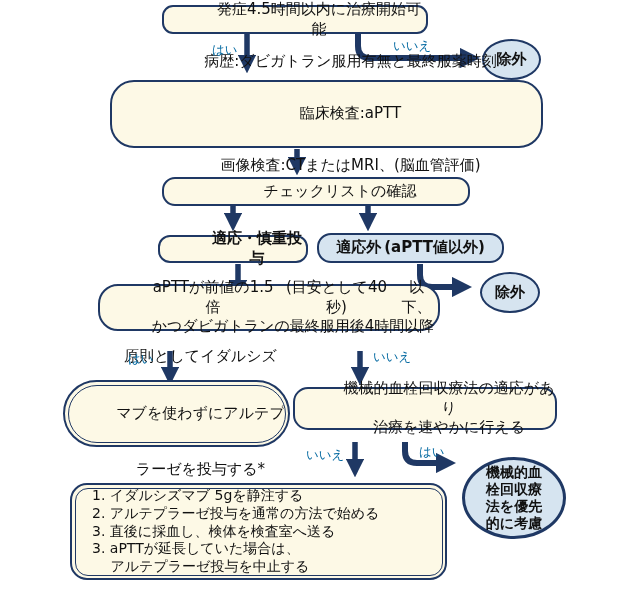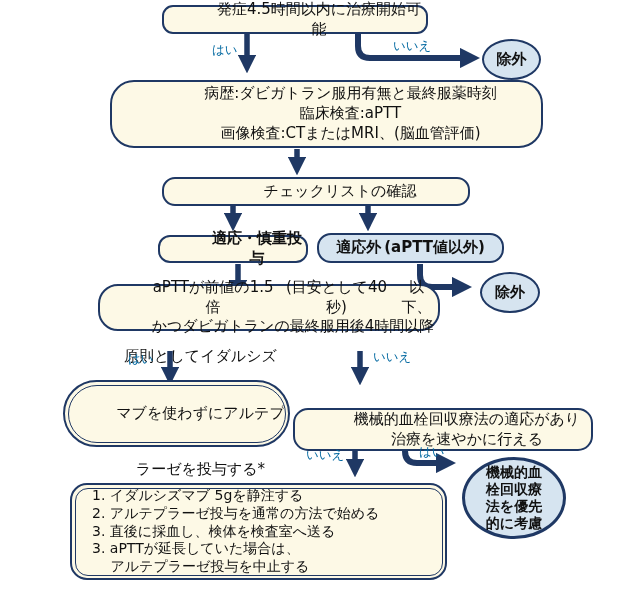--- a/index.html
+++ b/index.html
@@ -55,21 +55,21 @@
   </svg>
 
   <div class="node cream t15" style="left:162px;top:5px;width:266px;height:29px;border-radius:11px;">
     <div class="nl">発症4.5時間以内に治療開始可能</div>
   </div>
 
   <div class="node blue ellipse t15 bold" style="left:482px;top:39px;width:59px;height:41px;">
     <div class="nl">除外</div>
   </div>
 
-  <div class="node cream t15" style="left:110px;top:80px;width:433px;height:68px;border-radius:24px;">
+  <div class="node cream t15" style="left:110px;top:80px;width:433px;height:68px;border-radius:24px;gap:32px;">
     <div class="nl">病歴:ダビガトラン服用有無と最終服薬時刻</div>
     <div class="nl">臨床検査:aPTT</div>
     <div class="nl">画像検査:CTまたはMRI、(脳血管評価)</div>
   </div>
 
   <div class="node cream t15" style="left:162px;top:177px;width:308px;height:29px;border-radius:13px;">
     <div class="nl">チェックリストの確認</div>
   </div>
 
   <div class="node cream t15 bold" style="left:158px;top:235px;width:150px;height:28px;border-radius:12px;">
@@ -95,21 +95,21 @@
     </div>
     <div class="t15 nl">かつダビガトランの最終服用後4時間以降</div>
   </div>
 
   <div class="node cream double t15" style="--ir:29px;left:63px;top:380px;width:227px;height:67px;border-radius:34px;gap:37px;">
     <div class="nl">原則としてイダルシズ</div>
     <div class="nl">マブを使わずにアルテプ</div>
     <div class="nl">ラーゼを投与する*</div>
   </div>
 
-  <div class="node cream t15" style="left:293px;top:408px;width:300px;height:43px;border-radius:15px;">
+  <div class="node cream t15" style="left:293px;top:387px;width:264px;height:43px;border-radius:15px;">
     <div class="nl">機械的血栓回収療法の適応があり</div>
     <div class="nl">治療を速やかに行える</div>
   </div>
 
   <div class="node blue ellipse t14 bold" style="left:462px;top:457px;width:104px;height:82px;border-width:3px;line-height:1.22;">
     <div class="nl">機械的血</div>
     <div class="nl">栓回収療</div>
     <div class="nl">法を優先</div>
     <div class="nl">的に考慮</div>
   </div>

